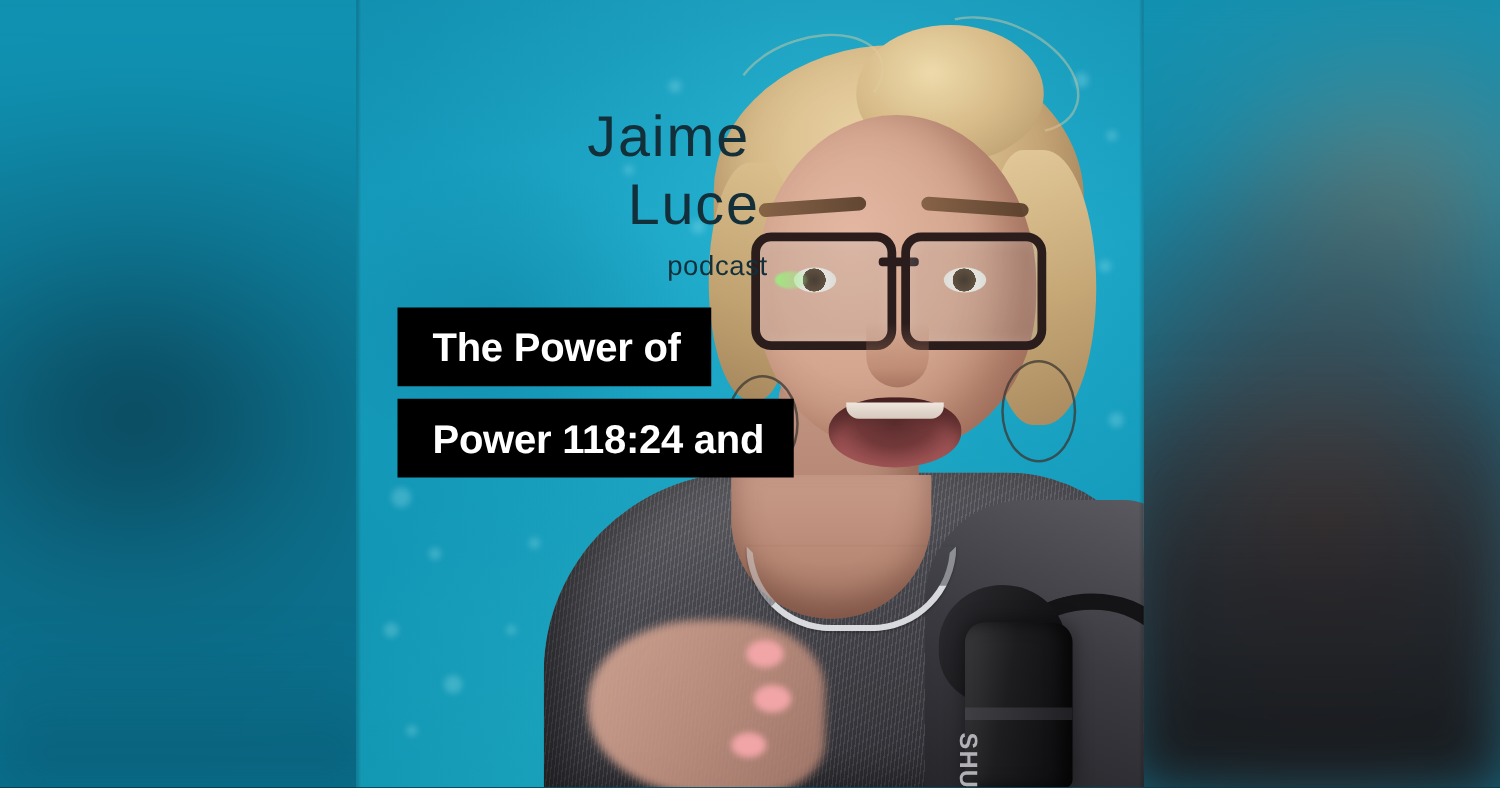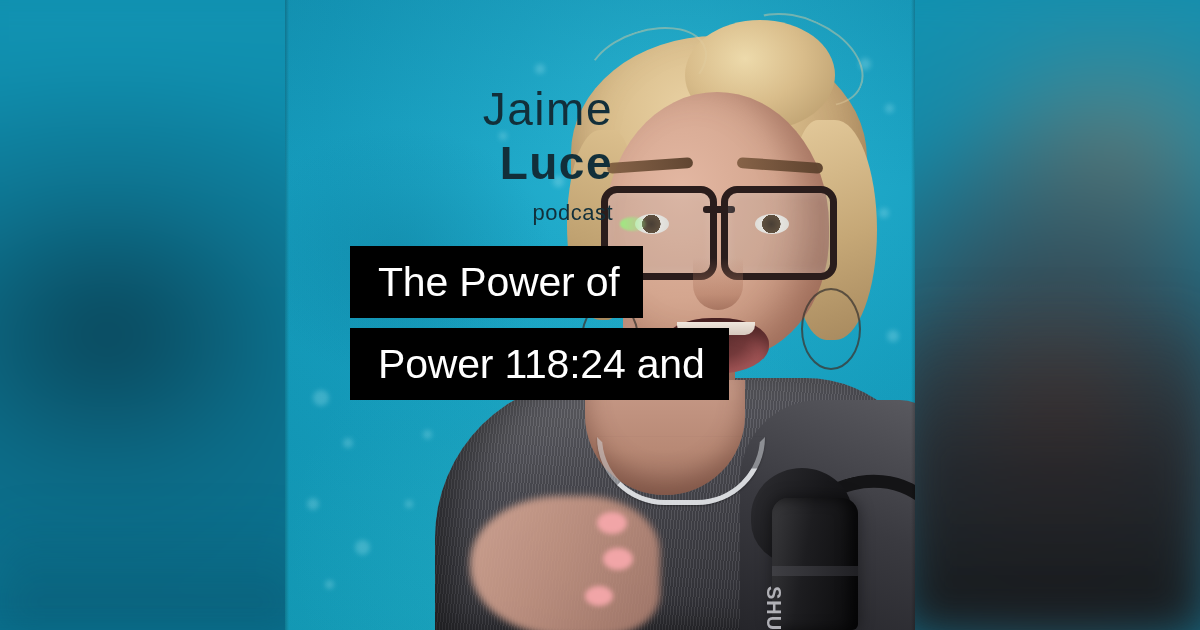--- a/index.html
+++ b/index.html
@@ -368,37 +368,37 @@
     font-weight: 700;
     letter-spacing: 1px;
     transform: rotate(90deg);
     transform-origin: left top;
     opacity: 0.85;
   }
 
   
   .logo {
     position: absolute;
-    left: 148px;
+    left: 160px;
     top: 86px;
     width: 180px;
-    text-align: right;
+    text-align: center;
     color: #10323c;
     line-height: 1;
     pointer-events: none;
   }
   .logo-jaime {
     font-size: 46px;
     font-weight: 300;
     letter-spacing: 1.5px;
     color: #122f3a;
   }
   .logo-luce {
     font-size: 46px;
-    font-weight: 700;
+    font-weight: 400;
     letter-spacing: 1.5px;
     color: #122f3a;
     margin-top: 8px;
     margin-left: 40px;
   }
   .logo-podcast {
     font-size: 22px;
     font-weight: 400;
     letter-spacing: 0.5px;
     color: #122f3a;
@@ -410,27 +410,26 @@
   .title-block {
     position: absolute;
     left: 318px;
     top: 246px;
     z-index: 20;
   }
   .title-line {
     display: inline-block;
     background: #000000;
     color: #ffffff;
-    font-size: 41px;
-    font-weight: 400;
+    font-size: 32px;
+    font-weight: 700;
     letter-spacing: -0.2px;
     line-height: 1;
     padding: 16px 24px 15px 28px;
     white-space: nowrap;
-    margin-left: 32px;
   }
   .title-row { display: block; }
   .title-row + .title-row { margin-top: 10px; }
 
   
   .photo-edge-l, .photo-edge-r {
     position: absolute;
     top: 0;
     width: 4px;
     height: 630px;

